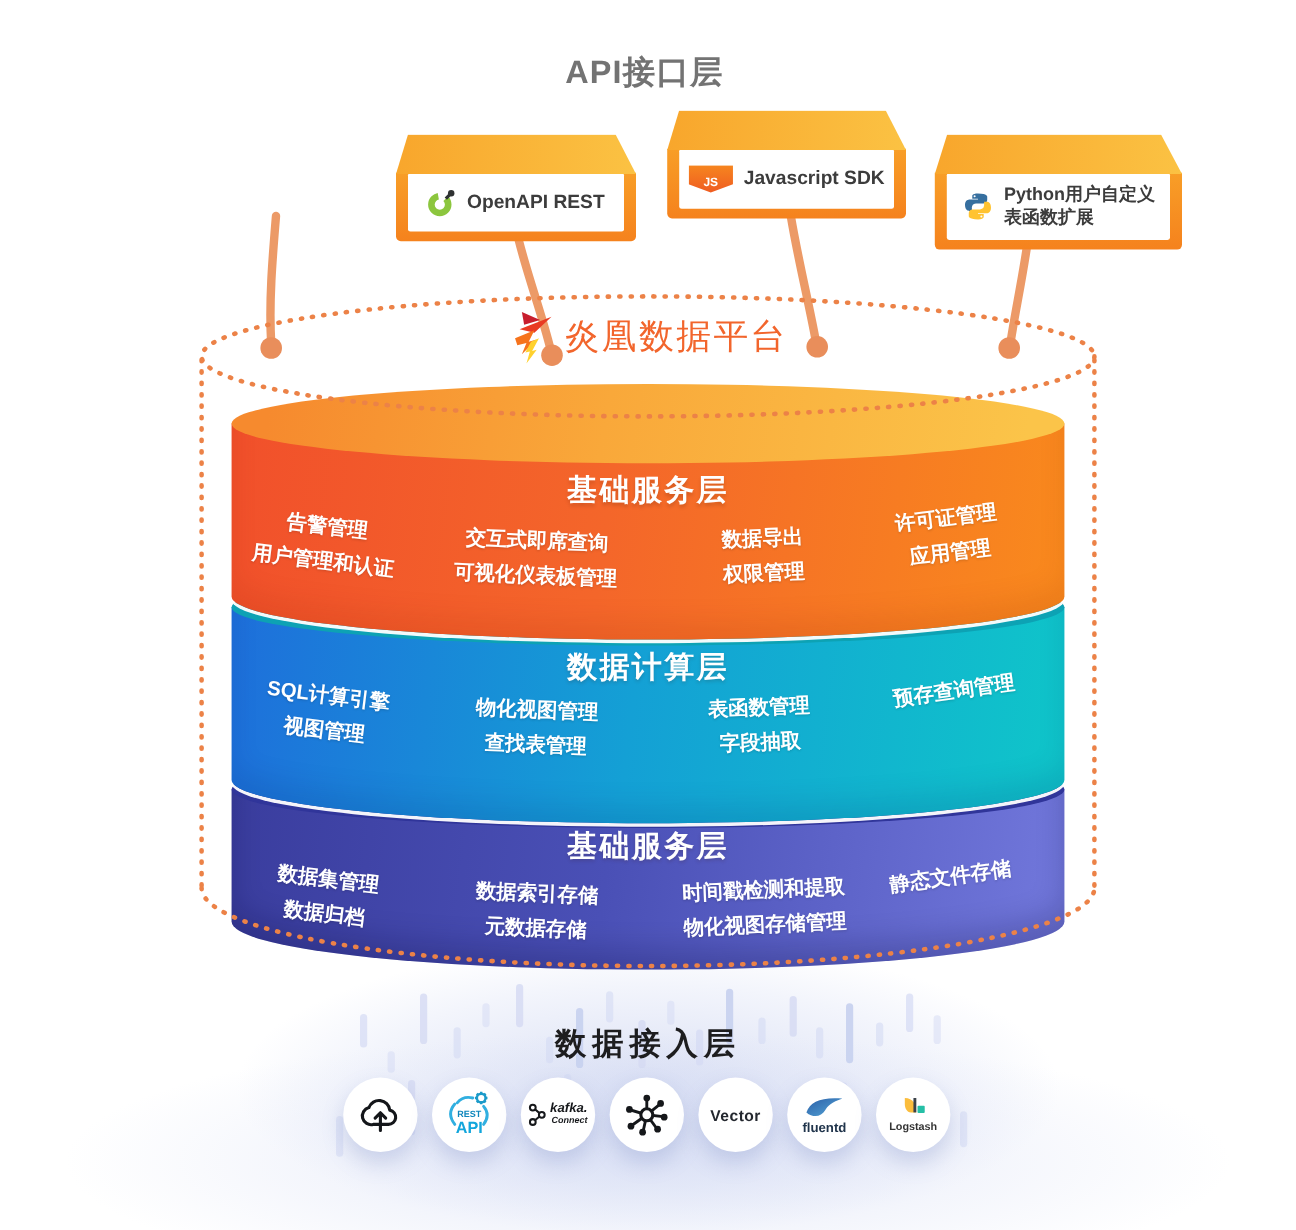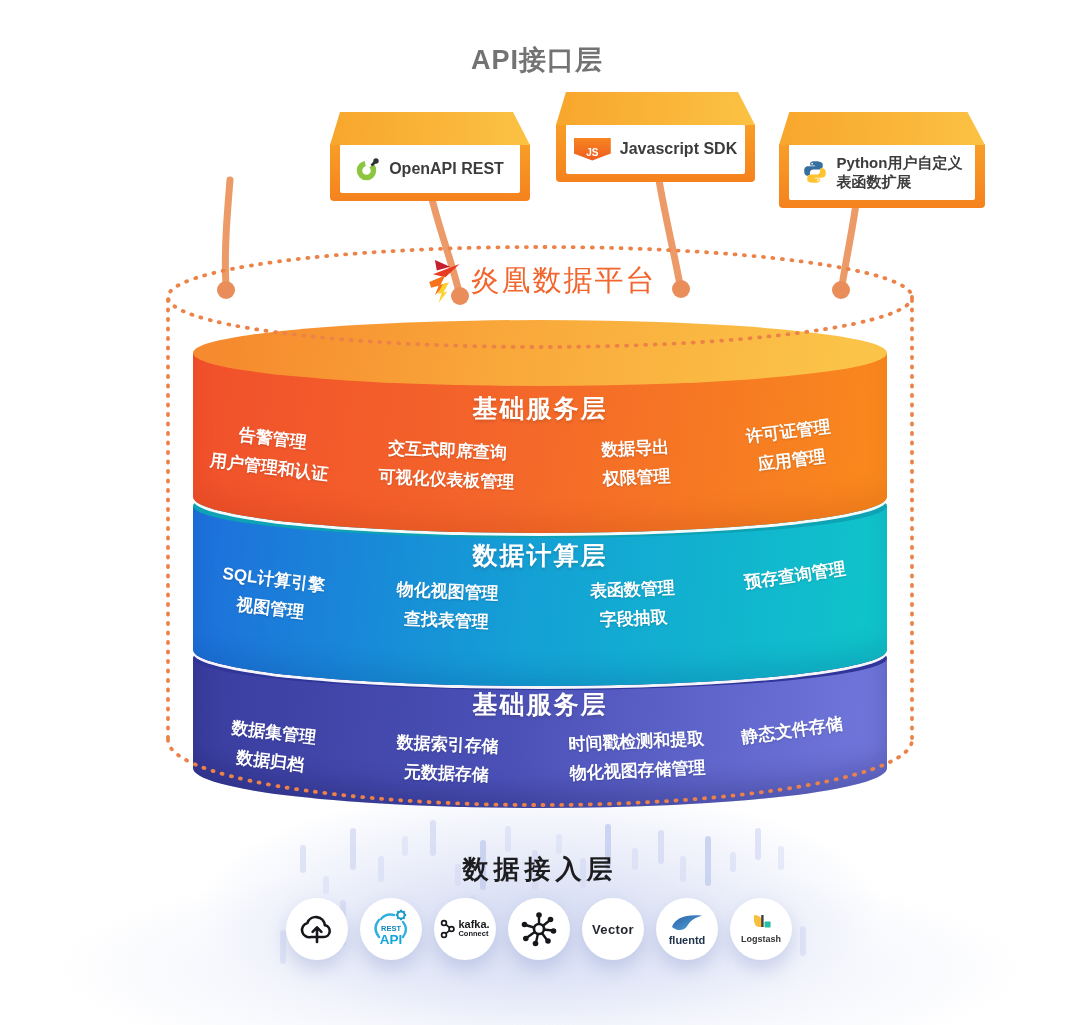--- a/index.html
+++ b/index.html
@@ -64,21 +64,21 @@
          background:radial-gradient(ellipse 60% 80% at 50% 60%,rgba(208,216,243,.55),rgba(255,255,255,0) 75%);}
   .bar{position:absolute;width:6px;border-radius:4px;background:#D4DAF3;z-index:1;}
   .ingest-title{position:absolute;left:540px;top:852px;transform:translateX(-50%);font-size:26px;font-weight:bold;
                 color:#1d1d1f;letter-spacing:5px;z-index:6;white-space:nowrap;}
   .src{position:absolute;top:898px;width:62px;height:62px;border-radius:50%;background:#fff;z-index:5;
        box-shadow:0 9px 18px rgba(110,130,190,.28);display:flex;flex-direction:column;align-items:center;justify-content:center;}
   .src-label-lg{font-size:13px;font-weight:bold;color:#23272E;letter-spacing:.4px;}
   .src-label-md{font-size:11px;font-weight:bold;color:#20344B;margin-top:1px;}
   .src-label-sm{font-size:9px;font-weight:bold;color:#333;margin-top:2px;}
   .kafka-wrap{display:flex;align-items:center;gap:3px;}
-  .kafka-txt{text-align:left;color:#16181B;line-height:10px;}
+  .kafka-txt{text-align:right;color:#16181B;line-height:10px;font-style:italic;}
   .kafka-l1{font-size:11px;font-weight:bold;}
   .kafka-l2{font-size:7.5px;font-weight:bold;}
 
   svg{display:block;}
   .overlay-svg{position:absolute;left:0;top:0;z-index:9;pointer-events:none;}
 </style>
 </head>
 <body>
 
 <div class="canvas">

